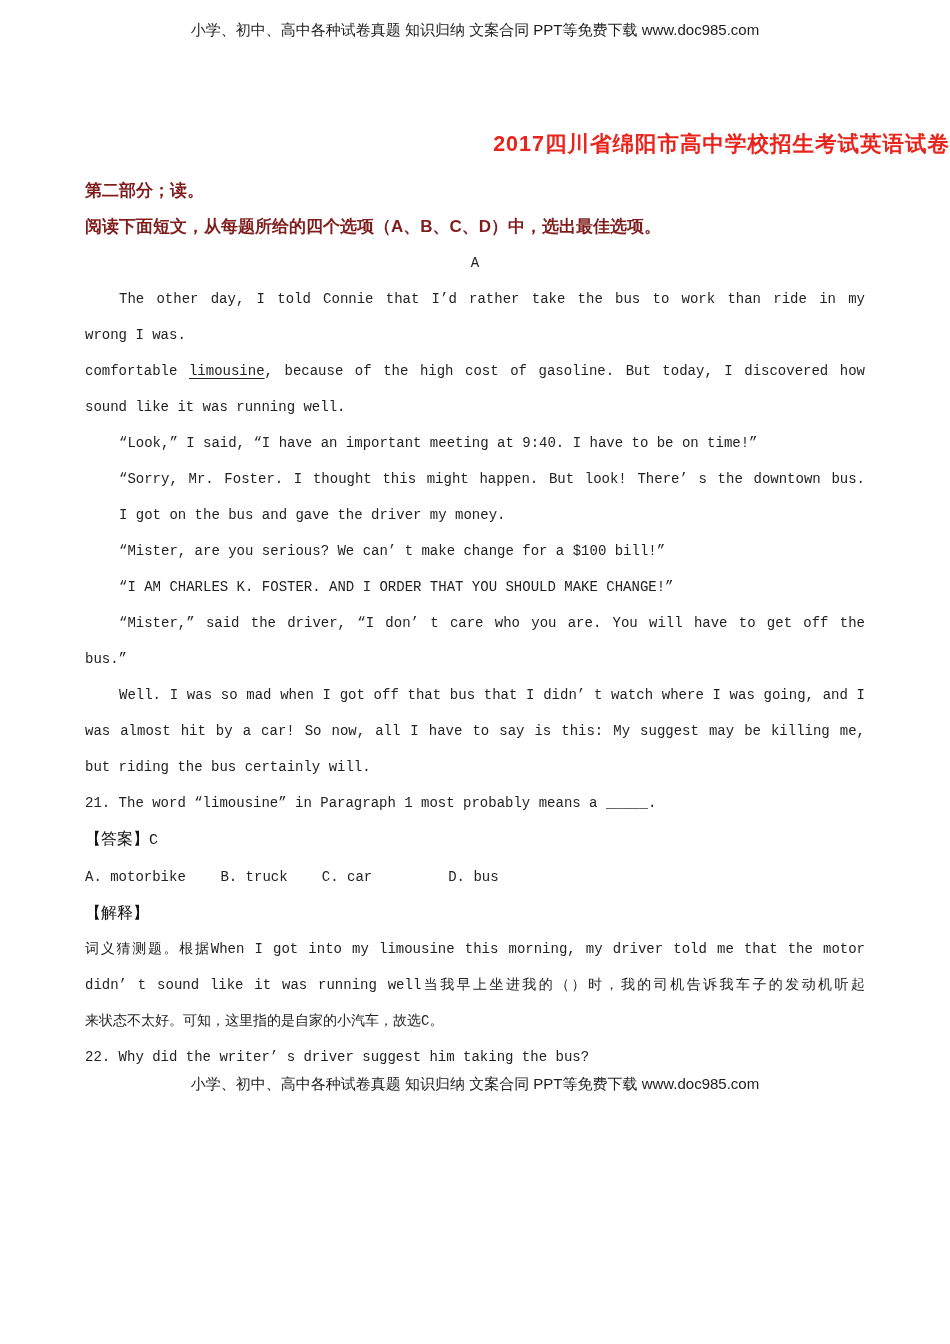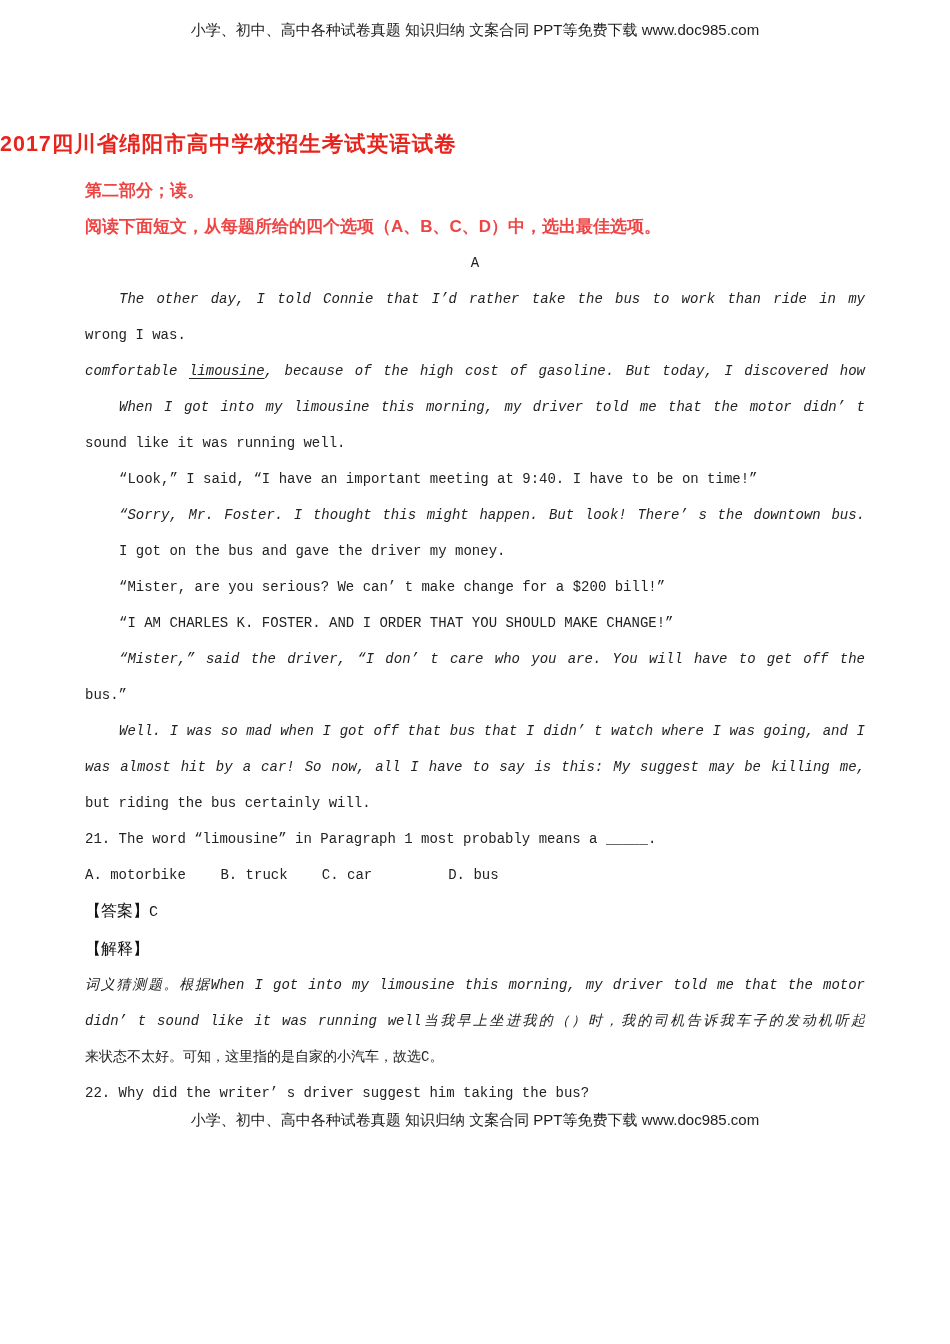--- a/index.html
+++ b/index.html
@@ -8,33 +8,33 @@
     position:relative; width:950px; height:1340px; margin:0 auto;
     background:#ffffff; overflow:hidden;
     font-family:"Liberation Sans", sans-serif; color:#1f1f1f;
   }
   .watermark {
     text-align:center; font-size:15px; color:#1c1c1c;
     font-family:"Liberation Sans", sans-serif;
   }
   .watermark.top { padding-top:21px; height:43px; }
   .doc-title {
-    margin-top:86px; text-align:left;
+    margin-top:86px; text-align:right;
     font-size:21.5px; line-height:30px; font-weight:bold;
     color:#e8241c; letter-spacing:1px;
     font-family:"Liberation Sans", sans-serif;
   }
   .content { margin:14px 85px 0 85px; width:780px; }
   .line { line-height:36px; min-height:36px; font-size:14px; }
   .en { font-family:"Liberation Mono", monospace; color:#222222; }
-  .cn-bold { font-size:17px; font-weight:bold; color:#ef4444; }
+  .cn-bold { font-size:17px; font-weight:bold; color:#7f1d1d; }
   .cn { font-size:16px; color:#111111; }
   .cn .ans-en { font-family:"Liberation Mono", monospace; font-size:15px; }
   .center { text-align:center; }
-  .just { text-align:justify; text-align-last:justify;font-style:italic; }
+  .just { text-align:justify; text-align-last:justify; }
   .ind { padding-left:34px; }
   .ul { text-decoration:underline; text-underline-offset:3px; }
   .opt { display:inline-block; white-space:pre; }
   .optA { width:127px; }
   .optB { width:93px; }
   .optC { width:118px; }
 </style>
 </head>
 <body>
 
@@ -53,59 +53,58 @@
     <div class="line en center">A</div>
 
     <div>
 
         <div class="line en ind just">The other day, I told Connie that I’d rather take the bus to work than ride in my</div>
 
         <div class="line en">wrong I was.</div>
 
         <div class="line en just">comfortable <span class="ul">limousine</span>, because of the high cost of gasoline. But today, I discovered how</div>
 
-        <div class="line en ind just">When I got into my limousine this morning, my driver told me that the motor didn’ t</div>
 
         <div class="line en">sound like it was running well.</div>
 
         <div class="line en ind">“Look,” I said, “I have an important meeting at 9:40. I have to be on time!”</div>
 
 
         <div class="line en ind just">“Sorry, Mr. Foster. I thought this might happen. But look! There’ s the downtown bus.</div>
 
 
 
         <div class="line en ind">I got on the bus and gave the driver my money.</div>
 
-        <div class="line en ind">“Mister, are you serious? We can’ t make change for a $200 bill!”</div>
+        <div class="line en ind">“Mister, are you serious? We can’ t make change for a $100 bill!”</div>
 
         <div class="line en ind">“I AM CHARLES K. FOSTER. AND I ORDER THAT YOU SHOULD MAKE CHANGE!”</div>
 
         <div class="line en ind just">“Mister,” said the driver, “I don’ t care who you are. You will have to get off the</div>
 
         <div class="line en">bus.”</div>
 
         <div class="line en ind just">Well. I was so mad when I got off that bus that I didn’ t watch where I was going, and I</div>
 
         <div class="line en just">was almost hit by a car! So now, all I have to say is this: My suggest may be killing me,</div>
 
         <div class="line en">but riding the bus certainly will.</div>
       </div>
 
     <div class="line en">21. The word “limousine” in Paragraph 1 most probably means a _____.</div>
 
+    <div class="line cn">
+      <span>【答案】</span><span class="ans-en">C</span>
+    </div>
+
     <div class="line en">
       <span class="opt optA">A. motorbike</span>
       <span class="opt optB">B. truck</span>
       <span class="opt optC">C. car</span>
       <span class="opt optD">D. bus</span>
-    </div>
-
-    <div class="line cn">
-      <span>【答案】</span><span class="ans-en">C</span>
     </div>
 
     <div class="line cn">【解释】</div>
 
     <div>
 
         <div class="line en just">词义猜测题。根据When I got into my limousine this morning, my driver told me that the motor</div>
 
         <div class="line en just">didn’ t sound like it was running well当我早上坐进我的（）时，我的司机告诉我车子的发动机听起</div>
 

